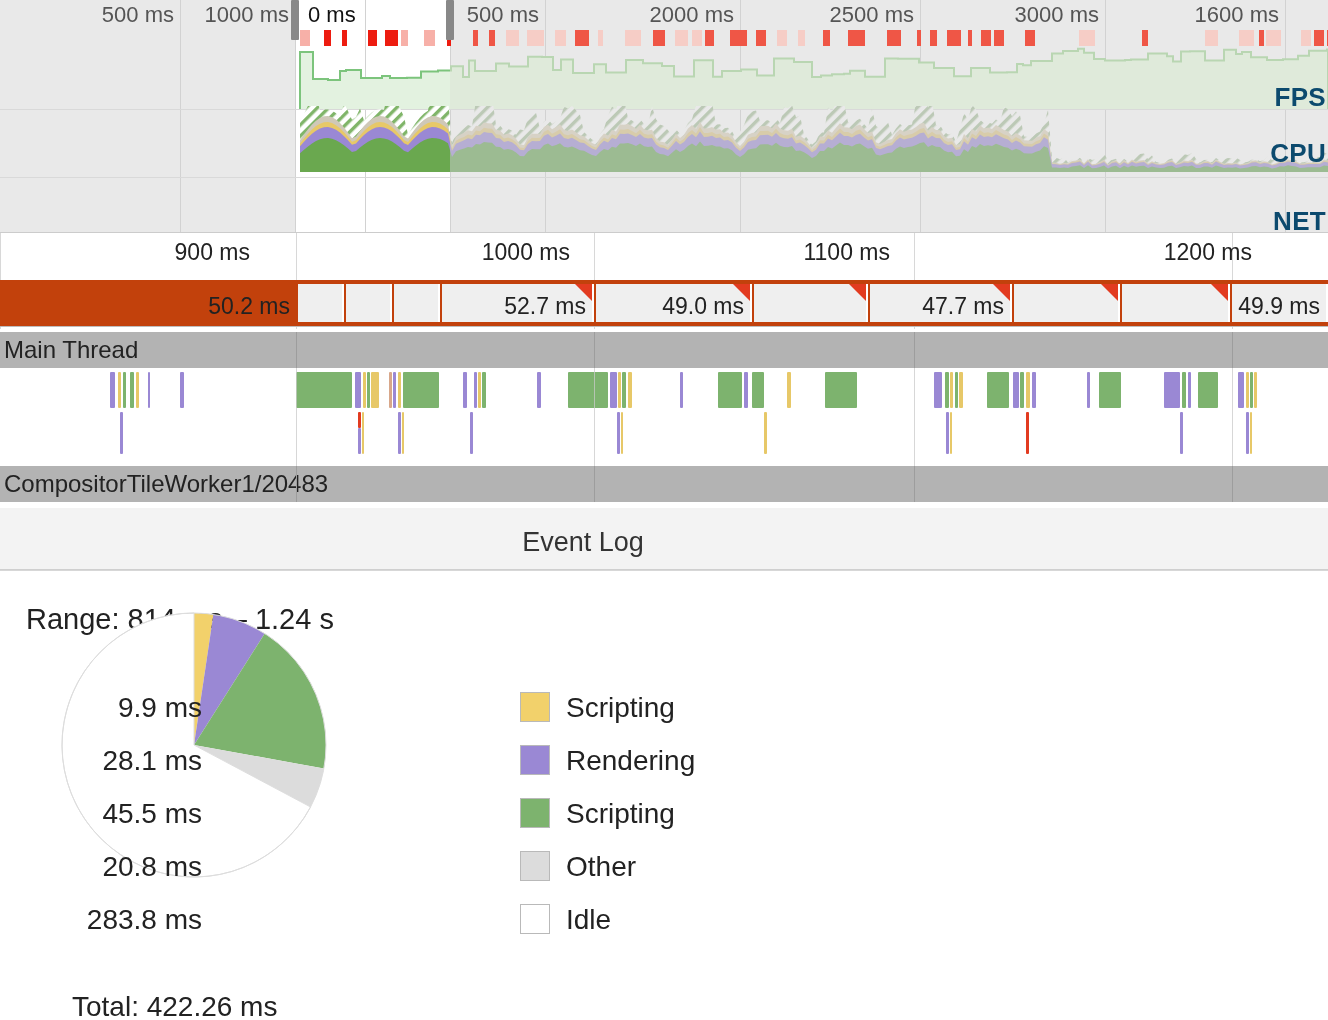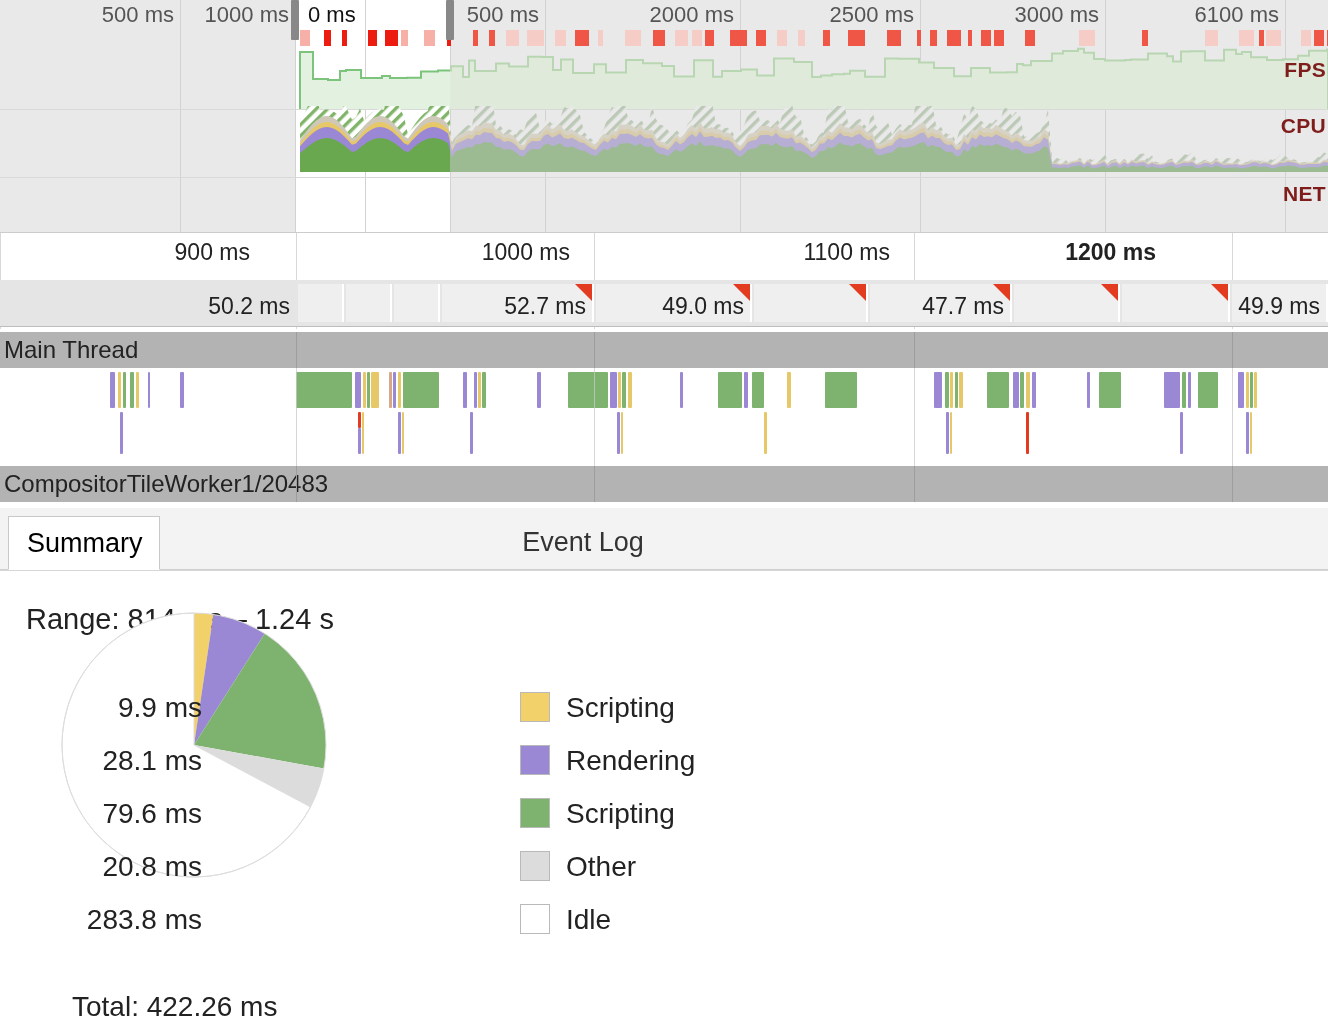--- a/index.html
+++ b/index.html
@@ -17,36 +17,36 @@
   .ov-tick{position:absolute;top:2px;font-size:22px;color:#555;transform:translateX(-100%);padding-right:6px;white-space:nowrap;}
   .ov-gridline{position:absolute;top:0;bottom:0;width:1px;background:#d2d2d2;}
 
   
   .ov-row{position:absolute;left:0;width:100%;}
   .ov-fps{top:30px;height:80px;}
   .ov-cpu{top:106px;height:72px;}
   .ov-net{top:182px;height:50px;}
   .ov-sep{position:absolute;left:0;width:100%;height:1px;background:#d9d9d9;}
 
-  .ov-label{position:absolute;right:0px;font-size:21px;font-weight:bold;color:#7f1d1d;letter-spacing:.3px;}
+  .ov-label{position:absolute;right:0px;font-size:26px;font-weight:bold;color:#0c4a6e;letter-spacing:.3px;margin-top:24px;}
 
   
   .ov-window{position:absolute;top:0;bottom:0;background:#fff;}
   .ov-handle{position:absolute;top:0;width:8px;height:40px;background:#888;border-radius:1px;}
 
   .frames-strip{position:absolute;left:0;top:30px;width:100%;height:16px;}
   .fr-blk{position:absolute;top:0;height:16px;}
 
   
   .tl-ruler{position:absolute;left:0;top:232px;width:1328px;height:48px;background:#fff;border-top:1px solid #ccc;}
   .tl-tick{position:absolute;top:6px;font-size:23px;color:#222;transform:translateX(-100%);padding-right:8px;white-space:nowrap;}
   .tl-grid{position:absolute;top:0;bottom:-48px;width:1px;background:#d8d8d8;}
 
   
-  .framebar{position:absolute;left:0;top:280px;width:1328px;height:46px;background:#e5e5e5;border-bottom:1px solid #bdbdbd;overflow:hidden;}
+  .framebar{position:absolute;left:0;top:280px;width:1328px;height:46px;background:#c2410c;border-bottom:1px solid #bdbdbd;overflow:hidden;}
   .fb-cell{position:absolute;top:4px;height:38px;background:#efefef;border-right:2px solid #fff;box-sizing:border-box;}
   .fb-label{position:absolute;right:6px;bottom:2px;font-size:23px;color:#222;white-space:nowrap;}
   .fb-warn{position:absolute;top:0;right:0;width:0;height:0;border-top:17px solid #e23b20;border-left:17px solid transparent;}
 
   
   .track-hdr{position:absolute;left:0;width:1328px;height:36px;background:#b3b3b3;color:#222;font-size:24px;line-height:36px;padding-left:4px;box-sizing:border-box;overflow:hidden;white-space:nowrap;}
   .flame{position:absolute;left:0;width:1328px;background:#fff;overflow:hidden;}
   .fl-bar{position:absolute;border-radius:1px;}
 
   .tr-grid{position:absolute;top:0;bottom:0;width:1px;background:#c9c9c9;opacity:.75;}
@@ -89,21 +89,21 @@
       </div>
 
     <div class="ov-ruler" id="ovRuler">
         <div class="ov-tick" style="left: 180px;">500 ms</div>
         <div class="ov-tick" style="left: 295px;">1000 ms</div>
         <div class="ov-tick" style="left: 300px; transform: none; padding-right: 0px; padding-left: 8px; color: rgb(17, 17, 17); background: rgb(255, 255, 255);">0 ms</div>
         <div class="ov-tick" style="left: 545px;">500 ms</div>
         <div class="ov-tick" style="left: 740px;">2000 ms</div>
         <div class="ov-tick" style="left: 920px;">2500 ms</div>
         <div class="ov-tick" style="left: 1105px;">3000 ms</div>
-        <div class="ov-tick" style="left: 1285px;">6100 ms</div>
+        <div class="ov-tick" style="left: 1285px;">1600 ms</div>
       </div>
 
     <div class="ov-row ov-fps">
       <svg width="1328" height="80" viewBox="0 0 1328 80" preserveAspectRatio="none">
         <defs>
           <clipPath id="clipSel">
               <rect x="295" y="0" width="155" height="80"></rect>
             </clipPath>
           <clipPath id="clipOutL">
               <rect x="0" y="0" width="295" height="80"></rect>
@@ -215,21 +215,21 @@
         <div class="tl-grid" style="left: 0px;"></div>
         <div class="tl-grid" style="left: 296px;"></div>
         <div class="tl-grid" style="left: 594px;"></div>
         <div class="tl-grid" style="left: 914px;"></div>
         <div class="tl-grid" style="left: 1232px;"></div>
       </div>
     <div id="tlTicks">
         <div class="tl-tick" style="left: 258px;">900 ms</div>
         <div class="tl-tick" style="left: 578px;">1000 ms</div>
         <div class="tl-tick" style="left: 898px;">1100 ms</div>
-        <div class="tl-tick" style="left: 1164px; font-weight: bold;">1200 ms</div>
+        <div class="tl-tick" style="left: 1260px;">1200 ms</div>
       </div>
   </div>
 
   <div class="framebar" id="frameBar">
       <div class="fb-cell" style="left: 60px; width: 236px; background: transparent; border-right: none;">
         <div class="fb-label">50.2 ms</div>
       </div>
       <div class="fb-cell" style="left: 298px; width: 46px;"></div>
       <div class="fb-cell" style="left: 346px; width: 46px;"></div>
       <div class="fb-cell" style="left: 394px; width: 46px;"></div>
@@ -335,21 +335,20 @@
       <div class="tr-grid" style="left: 594px;"></div>
       <div class="tr-grid" style="left: 914px;"></div>
       <div class="tr-grid" style="left: 1232px;"></div>
     </div>
 
   <div class="track-hdr" style="top:466px">
     <span>CompositorTileWorker1/20483</span>
   <div style="position: absolute; top: 0px; bottom: 0px; width: 1px; background: rgb(157, 157, 157); left: 296px;"></div><div style="position: absolute; top: 0px; bottom: 0px; width: 1px; background: rgb(157, 157, 157); left: 594px;"></div><div style="position: absolute; top: 0px; bottom: 0px; width: 1px; background: rgb(157, 157, 157); left: 914px;"></div><div style="position: absolute; top: 0px; bottom: 0px; width: 1px; background: rgb(157, 157, 157); left: 1232px;"></div></div>
 
   <div class="tabbar" id="tabBar">
-      <div class="tab active" style="left: 8px; width: 152px; text-align: center;">Summary</div>
       <div class="tab" style="left: 500px; width: 166px; text-align: center;">Event Log</div>
     </div>
 
   <div class="summary">
     <div class="range-text">Range: 814 ms – 1.24 s</div>
 
     <svg class="pie-wrap" style="left:58px;top:38px;" width="272" height="272" viewBox="0 0 272 272">
       <g id="pieG">
           <path d="M 136 136 L 136.00 4.00 A 132 132 0 0 1 155.38 5.43 Z" fill="#f2d16b" stroke="none" stroke-width="1"></path>
           <path d="M 136 136 L 155.38 5.43 A 132 132 0 0 1 206.73 24.55 Z" fill="#9a88d4" stroke="none" stroke-width="1"></path>
@@ -365,21 +364,21 @@
           <div class="lg-val">9.9 ms</div>
           <div class="lg-sw" style="background: rgb(242, 209, 107);"></div>
           <div class="lg-name">Scripting</div>
         </div>
         <div class="lg-row">
           <div class="lg-val">28.1 ms</div>
           <div class="lg-sw" style="background: rgb(154, 136, 212);"></div>
           <div class="lg-name">Rendering</div>
         </div>
         <div class="lg-row">
-          <div class="lg-val">79.6 ms</div>
+          <div class="lg-val">45.5 ms</div>
           <div class="lg-sw" style="background: rgb(125, 179, 110);"></div>
           <div class="lg-name">Scripting</div>
         </div>
         <div class="lg-row">
           <div class="lg-val">20.8 ms</div>
           <div class="lg-sw" style="background: rgb(220, 220, 220);"></div>
           <div class="lg-name">Other</div>
         </div>
         <div class="lg-row">
           <div class="lg-val">283.8 ms</div>

